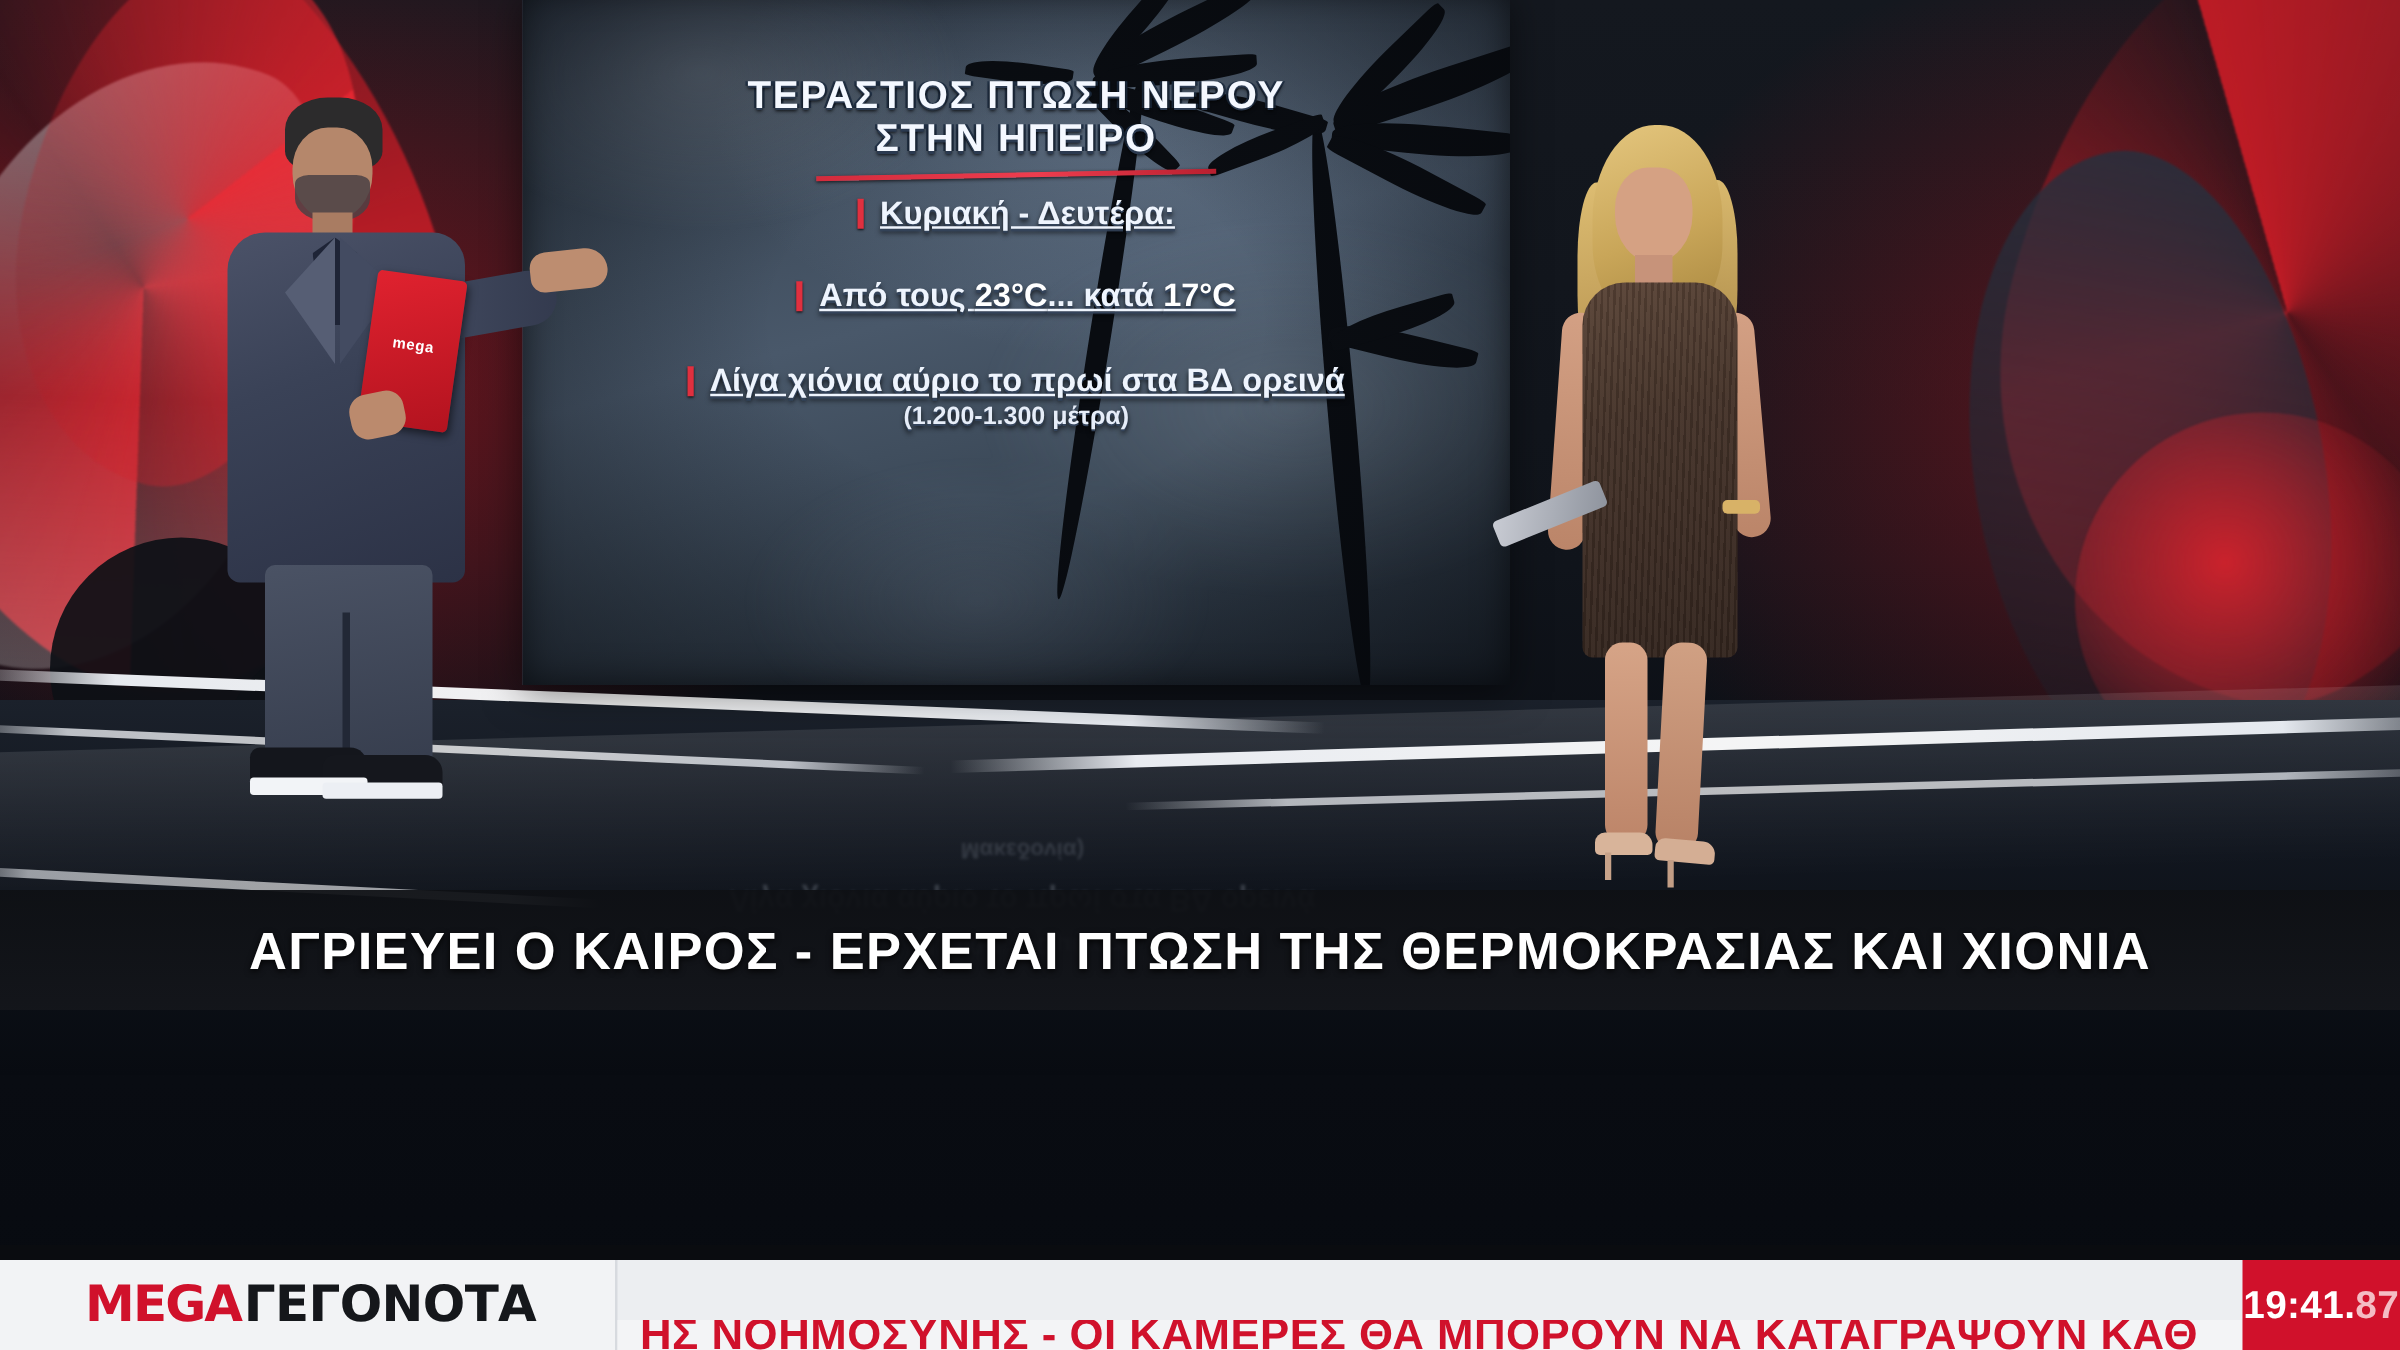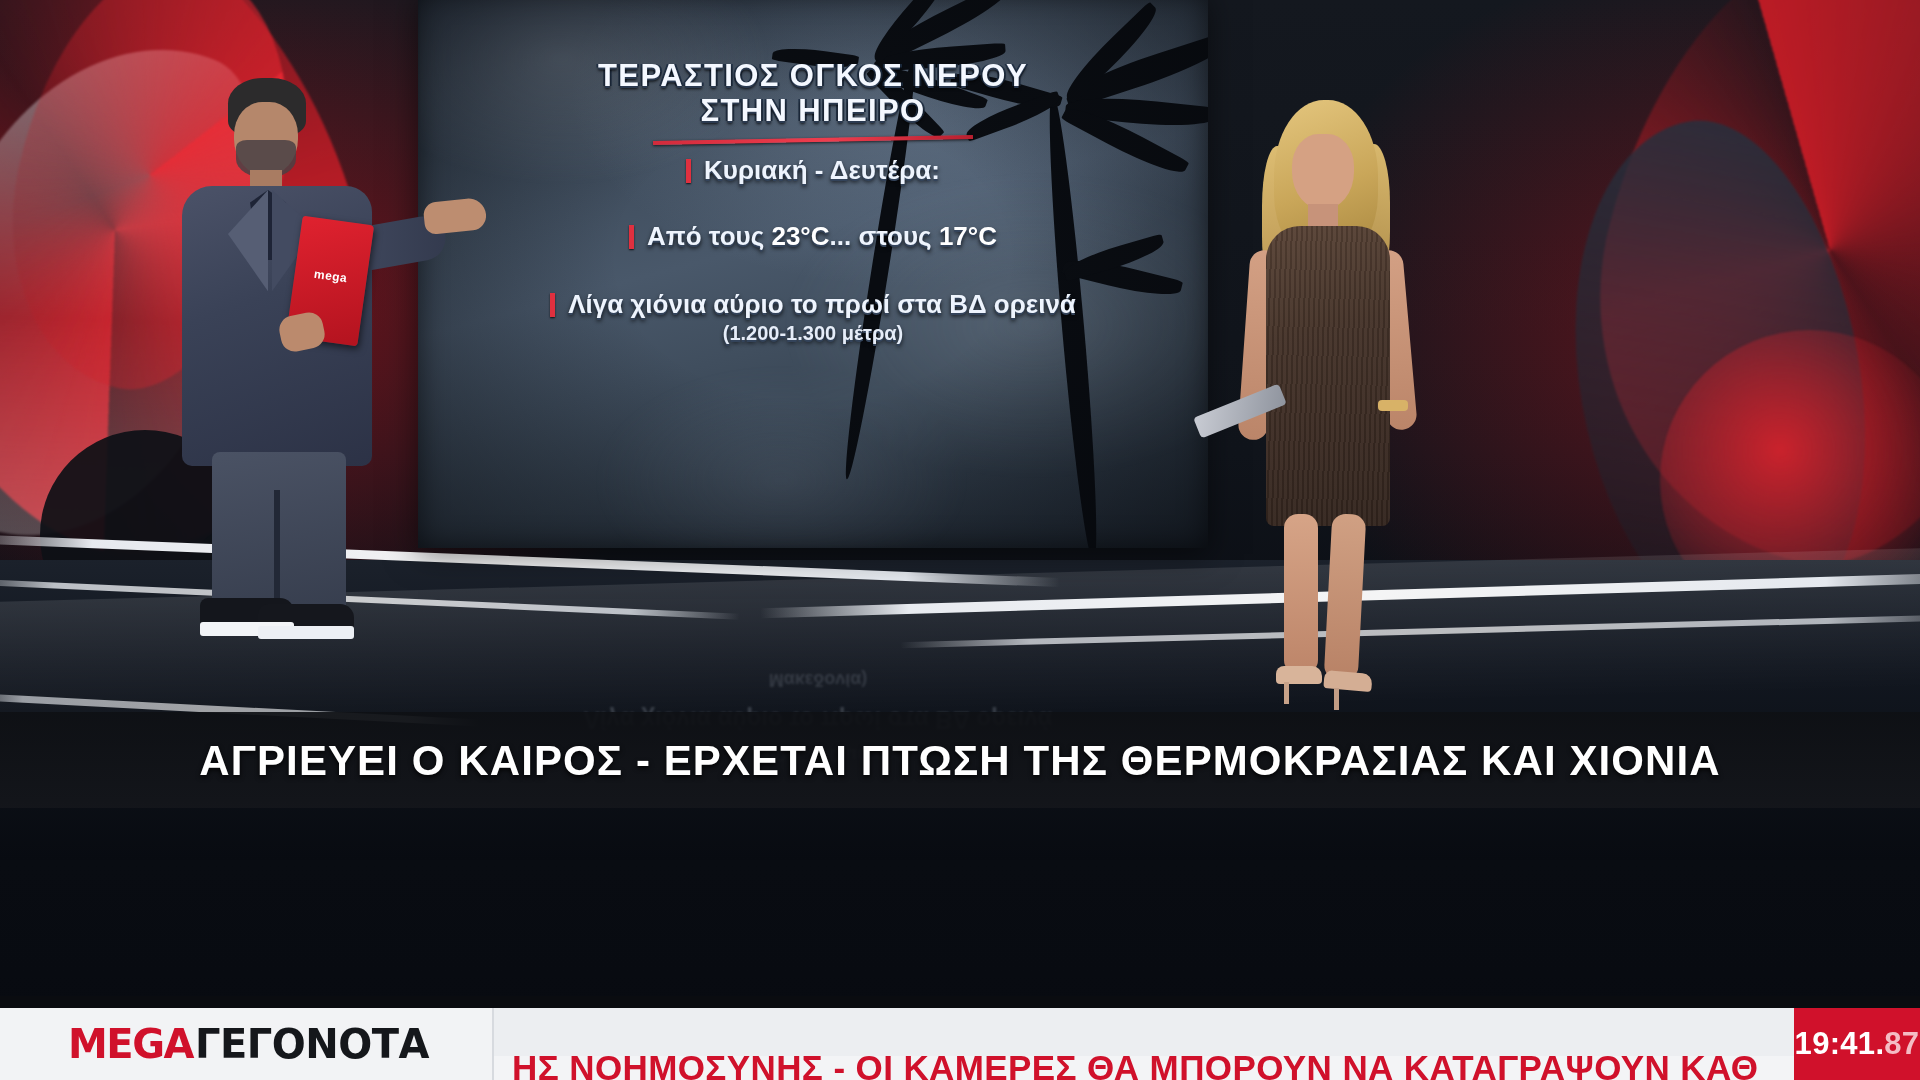--- a/index.html
+++ b/index.html
@@ -113,20 +113,21 @@
   }
   .gfx-block{ position:absolute; left:0; right:0; top:162px; text-align:center; }
   .bullet-row{ position:relative; }
   .b-mark{
     display:inline-block; width:5px; height:24px; background:#e0303f;
     vertical-align:-4px; margin-right:13px; box-shadow:0 1px 2px rgba(0,0,0,.8);
   }
   .l-main{
     font-size:26px; font-weight:600; color:#eef4fd; line-height:1.30;
     text-shadow:0 2px 0 #33435a, 0 3px 4px rgba(0,0,0,.85);
+    text-decoration:underline;
   }
   .l-main .hot{ font-weight:800; color:#ffffff; }
   .l-sub{
     font-size:20px; font-weight:600; color:#e6edf8; line-height:1.25;
     text-shadow:0 2px 0 #33435a, 0 3px 4px rgba(0,0,0,.8);
   }
   .sp1{ height:32px; }
   .sp2{ height:34px; }
 
   
@@ -327,39 +328,39 @@
       
       
       
     </div>
 
     <div class="screen-vignette"></div>
 
     <div class="gfx">
 
       <div class="gfx-title">
-        <div>ΤΕΡΑΣΤΙΟΣ ΟΓΚΟΣ ΝΕΡΟΥ</div>
+        <div>ΤΕΡΑΣΤΙΟΣ ΠΤΩΣΗ ΝΕΡΟΥ</div>
         <div>ΣΤΗΝ ΗΠΕΙΡΟ</div>
       </div>
 
       <div class="gfx-rule"></div>
 
       <div class="gfx-block">
 
         <div class="bullet-row">
           <div class="l-main">
             <span class="b-mark"></span><span>Κυριακή - Δευτέρα:</span>
           </div>
         </div>
 
         <div class="sp1"></div>
 
         <div class="bullet-row">
           <div class="l-main">
-            <span class="b-mark"></span><span>Από τους </span><span class="hot">23°C</span><span>... στους </span><span class="hot">17°C</span>
+            <span class="b-mark"></span><span>Από τους </span><span class="hot">23°C</span><span>... κατά </span><span class="hot">17°C</span>
           </div>
         </div>
 
         <div class="sp2"></div>
 
         <div class="bullet-row">
           <div class="l-main">
             <span class="b-mark"></span><span>Λίγα χιόνια αύριο το πρωί στα ΒΔ ορεινά</span>
           </div>
           <div class="l-sub">(1.200-1.300 μέτρα)</div>

